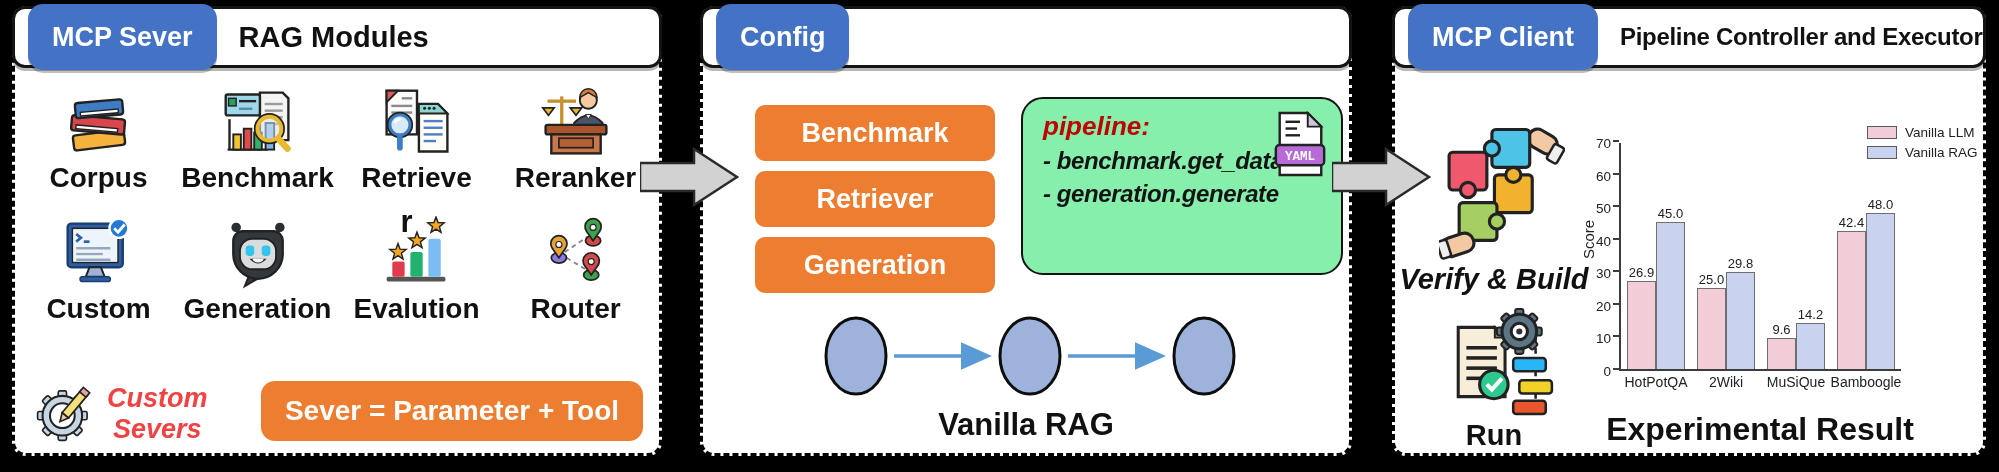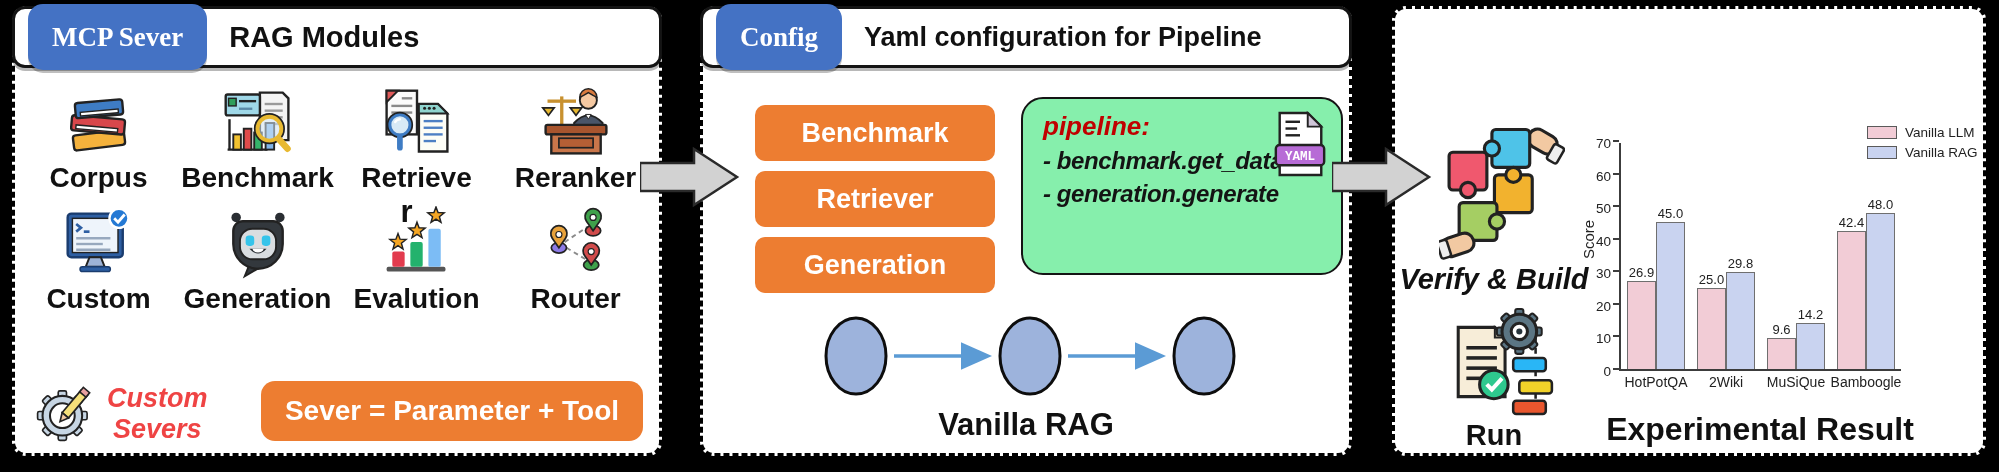--- a/index.html
+++ b/index.html
@@ -14,29 +14,29 @@
   #panel-config { left:700px; width:652px; }
   #panel-client { left:1392px;width:594px; }
 
   .panel-header { position:absolute; top:-3px; left:-3px; right:-3px; height:62px;
                   background:#fff; border:3px solid #141414; border-radius:13px;
                   display:flex; align-items:center; box-shadow:0 3px 0 rgba(0,0,0,.28);
                   z-index:5; }
   .badge { height:66px; margin-left:13px; padding:0 24px; background:#4472C4;
            border-radius:15px; color:#fff; font-weight:bold; font-size:27px;
            display:flex; align-items:center; justify-content:center;
-           box-shadow:0 3px 0 rgba(0,0,0,.25); white-space:nowrap; flex:0 0 auto;font-family:Liberation Serif, serif; }
+           box-shadow:0 3px 0 rgba(0,0,0,.25); white-space:nowrap; flex:0 0 auto; }
   .panel-title { margin-left:22px; font-weight:bold; white-space:nowrap; }
   #panel-server .panel-title { font-size:29px; }
   #panel-config .panel-title { font-size:27px; }
   #panel-client .panel-title { font-size:24px; letter-spacing:-0.3px; }
 
   
   .modules-grid { position:absolute; top:76px; left:4px; right:4px;
-                  display:grid; grid-template-columns:repeat(4,1fr); row-gap:12px; }
+                  display:grid; grid-template-columns:repeat(4,1fr); row-gap:22px; }
   .module { display:flex; flex-direction:column; align-items:center; position:relative; }
   .module svg { width:76px; height:76px; }
   .module-label { font-size:28px; font-weight:bold; margin-top:1px; }
   .stray-r { position:absolute; top:-12px; left:50%; margin-left:-16px;
              font-size:31px; font-weight:bold; color:#111; z-index:3; }
 
   .custom-row { position:absolute; left:16px; bottom:6px; display:flex; align-items:center; }
   .custom-row svg { width:66px; height:66px; }
   .custom-label { margin-left:10px; color:#ef4444; font-style:italic; font-weight:bold;
                   font-size:27px; line-height:1.15; text-align:center; }
@@ -280,21 +280,20 @@
       <div>Custom</div>
       <div>Severs</div>
     </div>
   </div>
   <div class="formula-btn">Sever = Parameter + Tool</div>
 </div>
 
 <div class="panel" id="panel-config">
   <div class="panel-header">
     <div class="badge">Config</div>
-    <div class="panel-title">Yaml configuration for Pipeline</div>
   </div>
 
   <div class="cfg-buttons">
     <div class="cfg-btn">Benchmark</div>
     <div class="cfg-btn">Retriever</div>
     <div class="cfg-btn">Generation</div>
   </div>
 
   <div class="code-box">
     <div class="code-head">pipeline:</div>
@@ -322,20 +321,24 @@
     <line x1="191" y1="43" x2="282" y2="43" stroke="#5B9BD5" stroke-width="3.5" marker-end="url(#arrowhead)"></line>
     <line x1="365" y1="43" x2="456" y2="43" stroke="#5B9BD5" stroke-width="3.5" marker-end="url(#arrowhead)"></line>
     <ellipse cx="153" cy="43" rx="30" ry="38" fill="#9DB3DC" stroke="#0d0d0d" stroke-width="3"></ellipse>
     <ellipse cx="327" cy="43" rx="30" ry="38" fill="#9DB3DC" stroke="#0d0d0d" stroke-width="3"></ellipse>
     <ellipse cx="501" cy="43" rx="30" ry="38" fill="#9DB3DC" stroke="#0d0d0d" stroke-width="3"></ellipse>
   </svg>
   <div class="vanilla-caption">Vanilla RAG</div>
 </div>
 
 <div class="panel" id="panel-client">
+  <div class="panel-header">
+    <div class="badge">MCP Client</div>
+    <div class="panel-title">Pipeline Controller and Executor</div>
+  </div>
 
   <svg class="puzzle-wrap" viewBox="0 0 100 112">
     <rect x="70" y="10" width="24" height="15" rx="7" transform="rotate(30 82 18)" fill="#F2C9A2" stroke="#222" stroke-width="2.5"></rect>
     <rect x="88" y="20" width="9" height="14" rx="2" transform="rotate(30 92 27)" fill="#EFEFEF" stroke="#222" stroke-width="2"></rect>
     <rect x="42" y="8" width="30" height="30" rx="3" fill="#4EC3E8" stroke="#222" stroke-width="2.5"></rect>
     <circle cx="42" cy="23" r="6" fill="#4EC3E8" stroke="#222" stroke-width="2.5"></circle>
     <rect x="8" y="26" width="30" height="30" rx="3" fill="#F0586E" stroke="#222" stroke-width="2.5"></rect>
     <circle cx="23" cy="56" r="6" fill="#F0586E" stroke="#222" stroke-width="2.5"></circle>
     <rect x="44" y="44" width="30" height="30" rx="3" fill="#F2B22E" stroke="#222" stroke-width="2.5"></rect>
     <circle cx="59" cy="44" r="6" fill="#F2B22E" stroke="#222" stroke-width="2.5"></circle>

